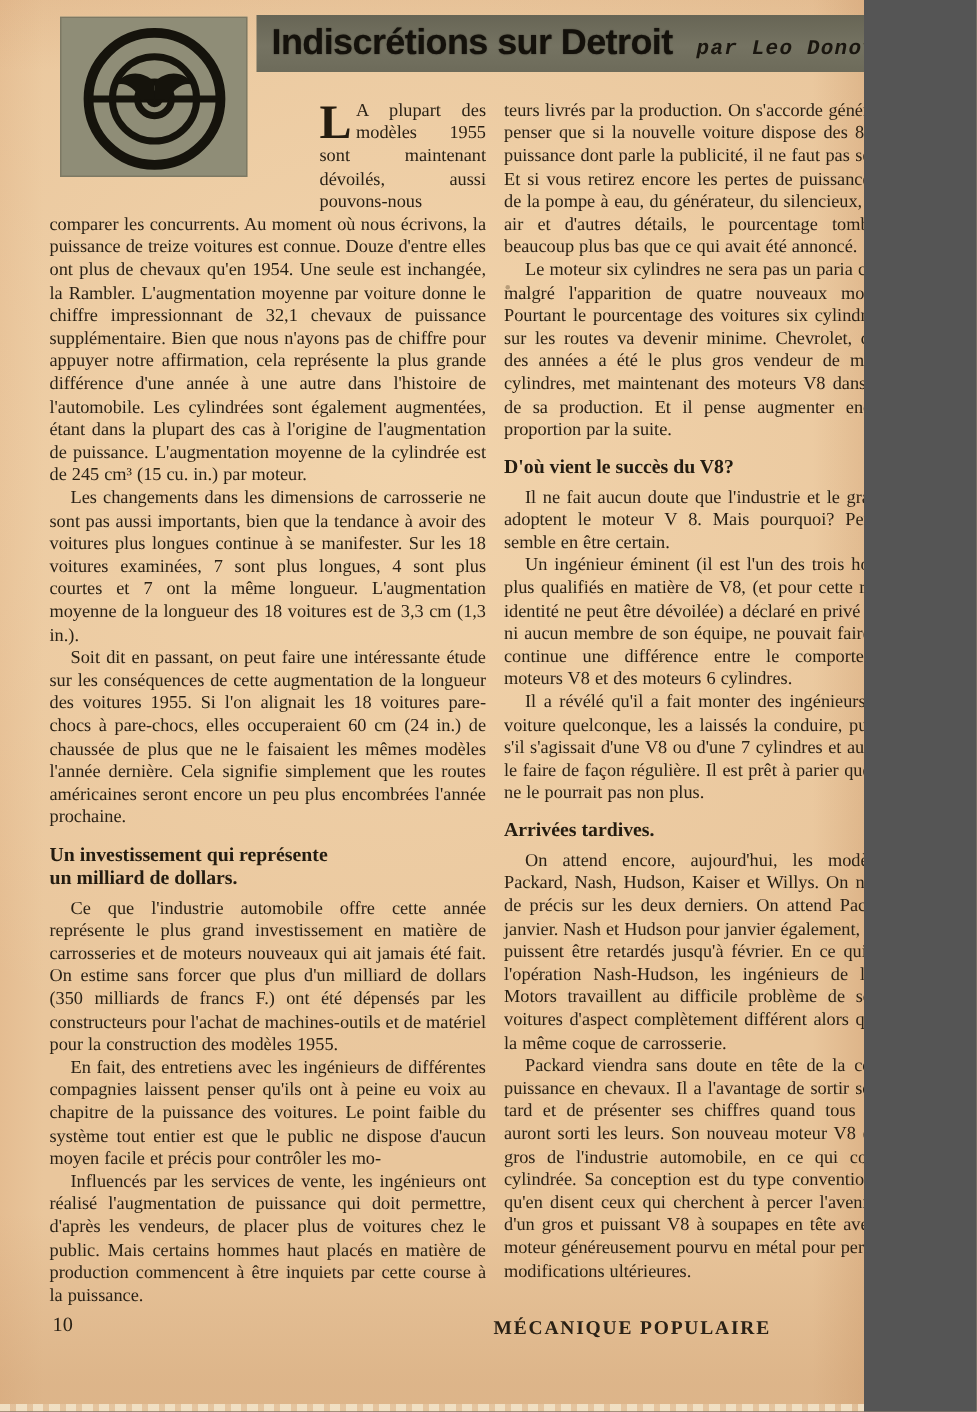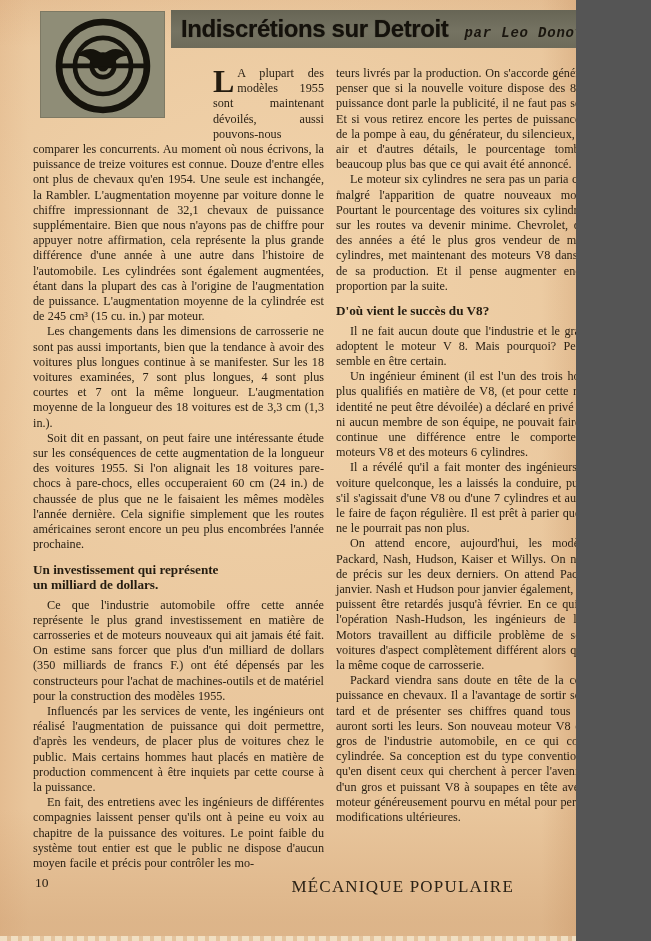--- a/index.html
+++ b/index.html
@@ -62,21 +62,21 @@
     font-weight:bold; font-size:13.2px; line-height:15.5px;
     text-align:left; margin:9px 0 5px 0; color:#241c10;
   }
   
   .page-number {
     position:absolute; left:35px; top:875px;
     font-weight:normal; font-size:13.5px;
   }
   .magazine-name {
     position:absolute; right:62px; top:877px;
-    font-weight:normal; font-size:17px; letter-spacing:1.2px;
+    font-weight:bold; font-size:13px; letter-spacing:1.2px;
   }
   
   .speck { position:absolute; border-radius:50%; background:#4c3b26; opacity:.7; }
   .s1 { left:637px; top:56px;  width:4px; height:4px; }
   .s2 { left:636px; top:116px; width:3px; height:4px; }
   .s3 { left:641px; top:303px; width:2px; height:2px; opacity:.45; }
   .s4 { left:643px; top:395px; width:2px; height:3px; opacity:.4; }
   .s5 { left:640px; top:458px; width:2px; height:2px; opacity:.4; }
   .s6 { left:642px; top:667px; width:2px; height:2px; opacity:.35; }
   .s7 { left:337px; top:190px; width:3px; height:3px; opacity:.35; }
@@ -113,31 +113,32 @@
       <p class="noindent">
         <span class="logo-spacer"></span><span class="dropcap">L</span><span>A plupart des modèles 1955 sont maintenant dévoilés, aussi pouvons-nous comparer les concurrents. Au moment où nous écrivons, la puissance de treize voitures est connue. Douze d'entre elles ont plus de chevaux qu'en 1954. Une seule est inchangée, la Rambler. L'augmentation moyenne par voiture donne le chiffre impressionnant de 32,1 chevaux de puissance supplémentaire. Bien que nous n'ayons pas de chiffre pour appuyer notre affirmation, cela représente la plus grande différence d'une année à une autre dans l'histoire de l'automobile. Les cylindrées sont également augmentées, étant dans la plupart des cas à l'origine de l'augmentation de puissance. L'augmentation moyenne de la cylindrée est de 245 cm³ (15 cu. in.) par moteur.</span>
       </p>
       <p>Les changements dans les dimensions de carrosserie ne sont pas aussi importants, bien que la tendance à avoir des voitures plus longues continue à se manifester. Sur les 18 voitures examinées, 7 sont plus longues, 4 sont plus courtes et 7 ont la même longueur. L'augmentation moyenne de la longueur des 18 voitures est de 3,3 cm (1,3 in.).</p>
       <p>Soit dit en passant, on peut faire une intéressante étude sur les conséquences de cette augmentation de la longueur des voitures 1955. Si l'on alignait les 18 voitures pare-chocs à pare-chocs, elles occuperaient 60 cm (24 in.) de chaussée de plus que ne le faisaient les mêmes modèles l'année dernière. Cela signifie simplement que les routes américaines seront encore un peu plus encombrées l'année prochaine.</p>
       <div class="sect-head">
         <span>Un investissement qui représente</span><br>
         <span>un milliard de dollars.</span>
       </div>
       <p>Ce que l'industrie automobile offre cette année représente le plus grand investissement en matière de carrosseries et de moteurs nouveaux qui ait jamais été fait. On estime sans forcer que plus d'un milliard de dollars (350 milliards de francs F.) ont été dépensés par les constructeurs pour l'achat de machines-outils et de matériel pour la construction des modèles 1955.</p>
+      <p>En fait, des entretiens avec les ingénieurs de différentes compagnies laissent penser qu'ils ont à peine eu voix au chapitre de la puissance des voitures. Le point faible du système tout entier est que le public ne dispose d'aucun moyen facile et précis pour contrôler les mo-</p>
       <p>Influencés par les services de vente, les ingénieurs ont réalisé l'augmentation de puissance qui doit permettre, d'après les vendeurs, de placer plus de voitures chez le public. Mais certains hommes haut placés en matière de production commencent à être inquiets par cette course à la puissance.</p>
-      <p>En fait, des entretiens avec les ingénieurs de différentes compagnies laissent penser qu'ils ont à peine eu voix au chapitre de la puissance des voitures. Le point faible du système tout entier est que le public ne dispose d'aucun moyen facile et précis pour contrôler les mo-</p>
     </div>
 
     <div class="col">
       <p class="noindent">teurs livrés par la production. On s'accorde généralement à penser que si la nouvelle voiture dispose des 85 % de la puissance dont parle la publicité, il ne faut pas se plaindre. Et si vous retirez encore les pertes de puissance résultant de la pompe à eau, du générateur, du silencieux, du filtre à air et d'autres détails, le pourcentage tombe encore beaucoup plus bas que ce qui avait été annoncé.</p>
       <p>Le moteur six cylindres ne sera pas un paria cette année malgré l'apparition de quatre nouveaux moteurs V8. Pourtant le pourcentage des voitures six cylindres roulant sur les routes va devenir minime. Chevrolet, qui depuis des années a été le plus gros vendeur de moteurs six cylindres, met maintenant des moteurs V8 dans la moitié de sa production. Et il pense augmenter encore cette proportion par la suite.</p>
       <div class="sect-head">D'où vient le succès du V8?</div>
       <p>Il ne fait aucun doute que l'industrie et le grand public adoptent le moteur V 8. Mais pourquoi? Personne ne semble en être certain.</p>
       <p>Un ingénieur éminent (il est l'un des trois hommes les plus qualifiés en matière de V8, (et pour cette raison, son identité ne peut être dévoilée) a déclaré en privé que ni lui, ni aucun membre de son équipe, ne pouvait faire de façon continue une différence entre le comportement des moteurs V8 et des moteurs 6 cylindres.</p>
       <p>Il a révélé qu'il a fait monter des ingénieurs dans une voiture quelconque, les a laissés la conduire, puis lui dire s'il s'agissait d'une V8 ou d'une 7 cylindres et aucun n'a pu le faire de façon régulière. Il est prêt à parier que le public ne le pourrait pas non plus.</p>
+      <div class="sect-head">Arrivées tardives.</div>
       <p>On attend encore, aujourd'hui, les modèles 1955 Packard, Nash, Hudson, Kaiser et Willys. On ne sait rien de précis sur les deux derniers. On attend Packard pour janvier. Nash et Hudson pour janvier également, bien qu'ils puissent être retardés jusqu'à février. En ce qui concerne l'opération Nash-Hudson, les ingénieurs de l'American Motors travaillent au difficile problème de sortir deux voitures d'aspect complètement différent alors qu'elles ont la même coque de carrosserie.</p>
       <p>Packard viendra sans doute en tête de la course à la puissance en chevaux. Il a l'avantage de sortir son modèle tard et de présenter ses chiffres quand tous les autres auront sorti les leurs. Son nouveau moteur V8 est le plus gros de l'industrie automobile, en ce qui concerne la cylindrée. Sa conception est du type conventionnel, quoi qu'en disent ceux qui cherchent à percer l'avenir. Il s'agit d'un gros et puissant V8 à soupapes en tête avec un bloc moteur généreusement pourvu en métal pour permettre des modifications ultérieures.</p>
     </div>
 
   </div>
 
   <div class="page-number">10</div>
   <div class="magazine-name">MÉCANIQUE POPULAIRE</div>
 
   <div class="speck s1"></div>

